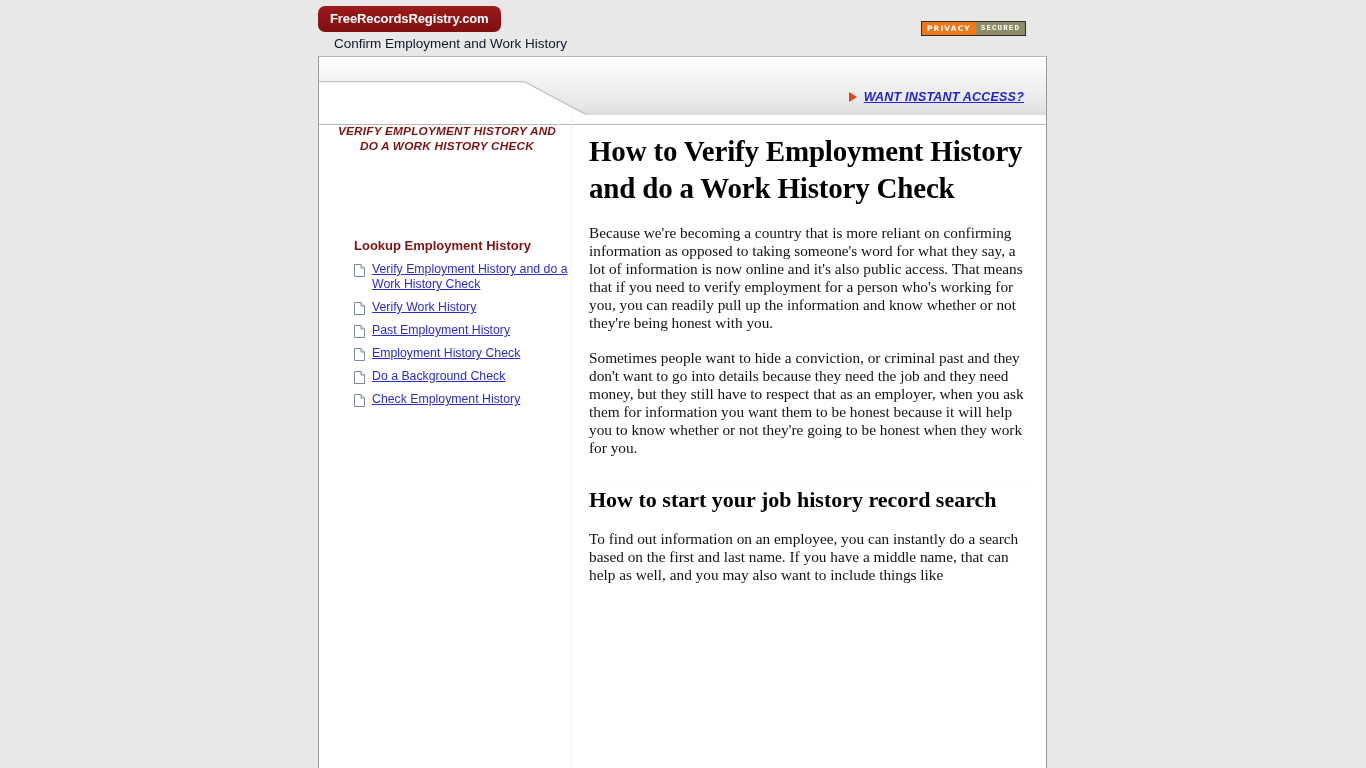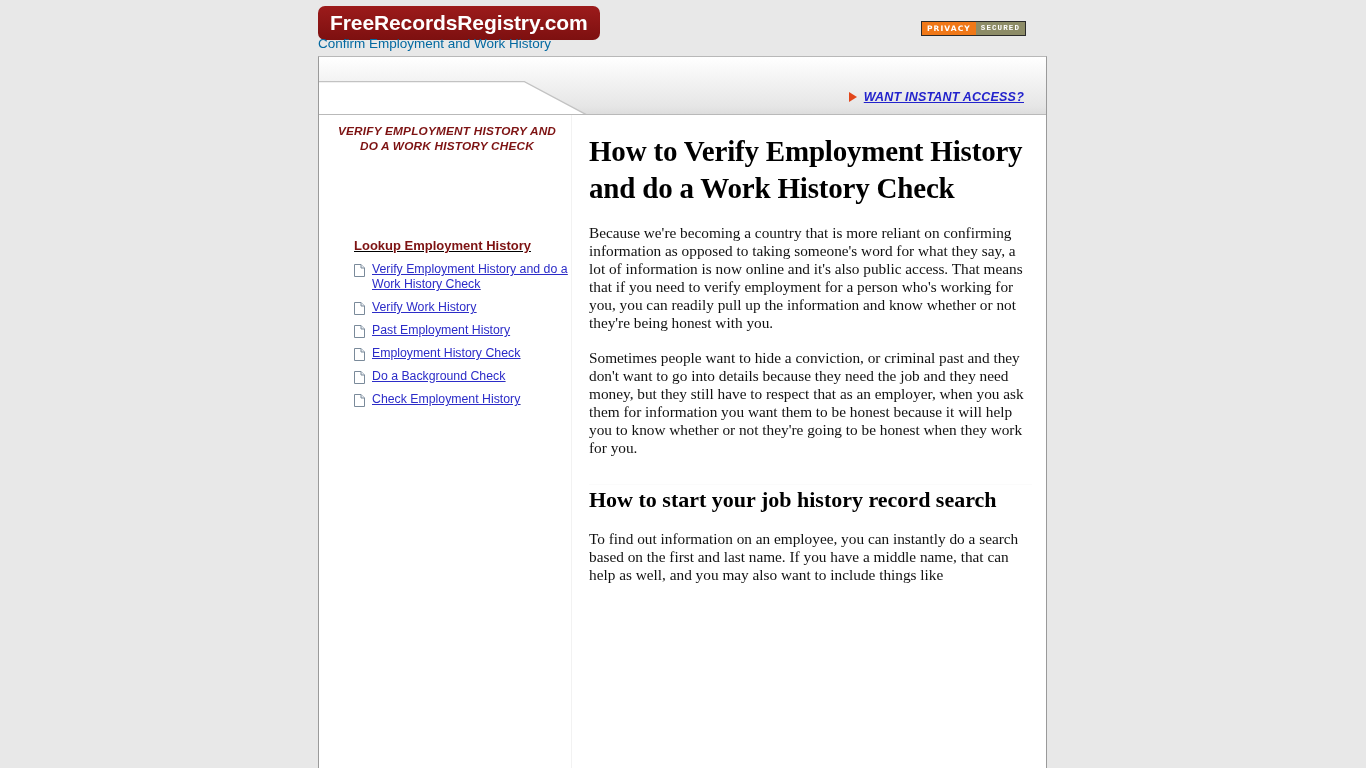--- a/index.html
+++ b/index.html
@@ -23,33 +23,33 @@
     height: 54px;
   }
   #logo-badge {
     position: absolute;
     left: 0px;
     top: 6px;
     background: #8c1414;
     background: linear-gradient(#9c1b1b, #7d1010);
     color: #ffffff;
     font-weight: bold;
-    font-size: 21px;
+    font-size: 13px;
     padding: 6px 12px 7px 12px;
     border-radius: 7px;
     letter-spacing: -0.1px;
     white-space: nowrap;
     line-height: 1;
   }
   #masthead-tagline {
     position: absolute;
-    left: 0px;
+    left: 16px;
     top: 36px;
     font-size: 13.5px;
-    color: #0369a1;
+    color: #0f172a;
     white-space: nowrap;
   }
   #privacy-badge {
     position: absolute;
     right: 22px;
     top: 21px;
     border: 1px solid #2b2b2b;
     display: flex;
     height: 13px;
     line-height: 13px;
@@ -79,21 +79,21 @@
     border-top: 1px solid #b8b8b8;
     box-sizing: border-box;
   }
 
   
   #banner {
     position: absolute;
     left: 0;
     top: 0;
     width: 727px;
-    height: 58px;
+    height: 68px;
     overflow: hidden;
   }
   #banner-grad {
     position: absolute;
     left: 0; top: 0;
     width: 727px; height: 58px;
     background: linear-gradient(#ffffff 0%, #f3f3f3 40%, #e6e6e6 85%, #dcdcdc 100%);
   }
   
   #banner-notch {
@@ -184,21 +184,20 @@
     color: #7d1212;
     font-weight: bold;
     font-style: italic;
     font-size: 11.8px;
     line-height: 15px;
     letter-spacing: 0.2px;
   }
   #sidebar-nav {
     margin-top: 84px;
     padding-left: 35px;
-    text-decoration: underline;
   }
   #nav-heading {
     color: #7d1212;
     font-weight: bold;
     font-size: 13px;
     margin-bottom: 9px;
   }
   .nav-item {
     display: flex;
     align-items: flex-start;

